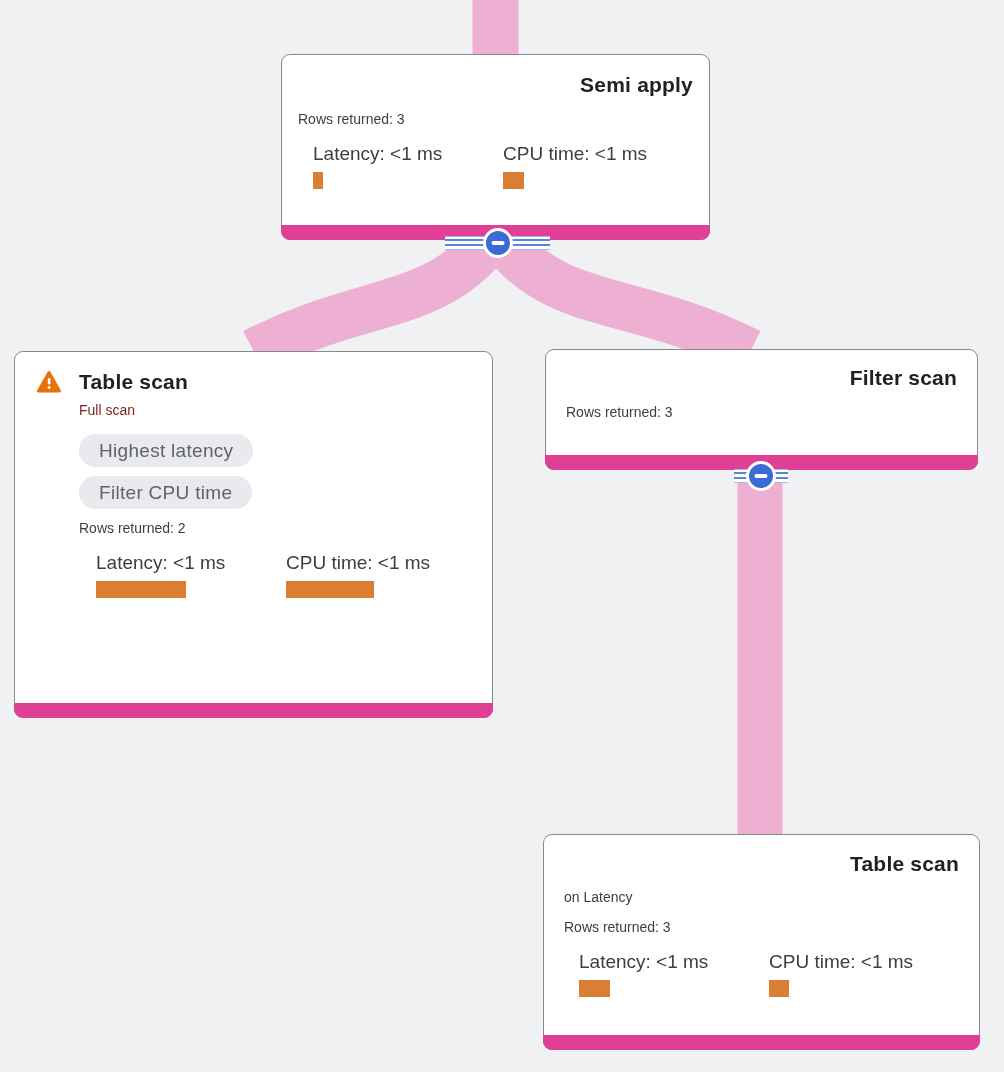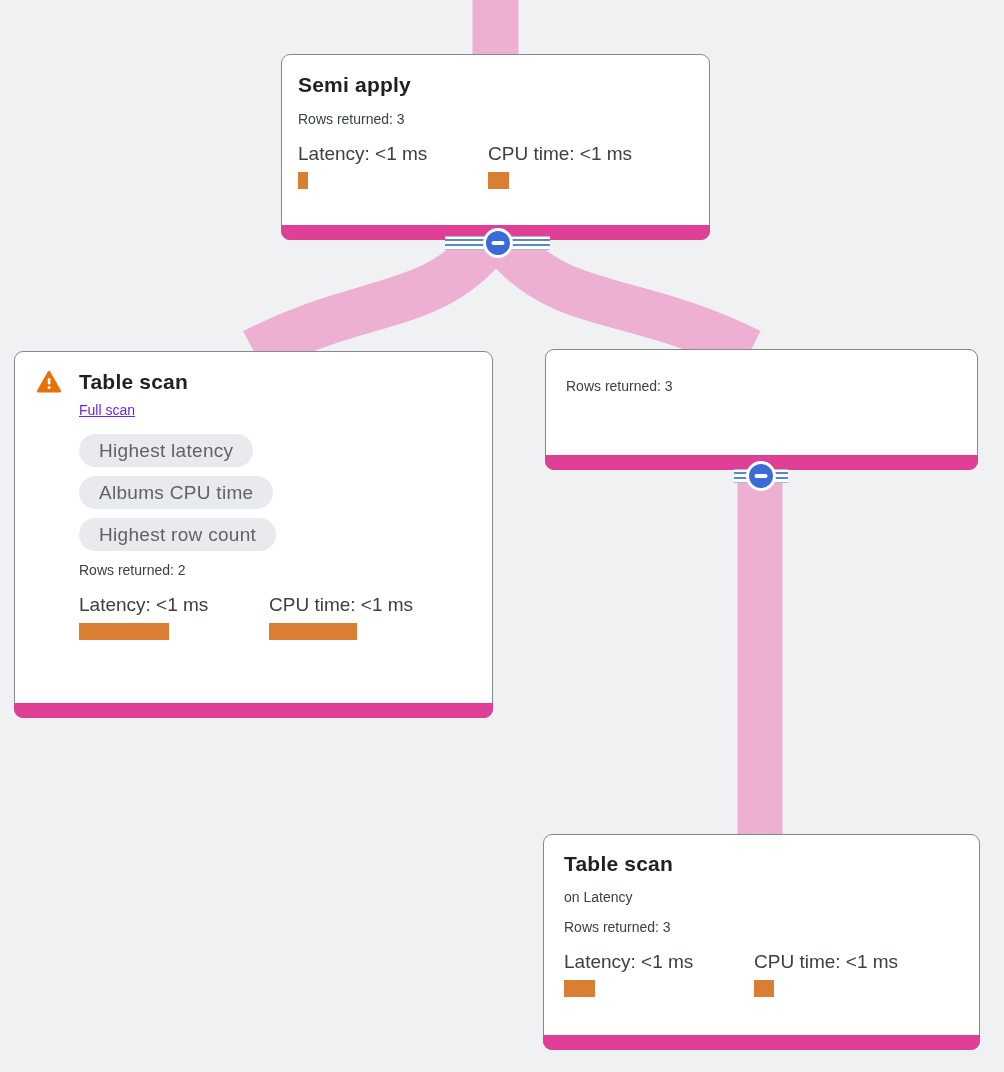--- a/index.html
+++ b/index.html
@@ -21,25 +21,25 @@
     border-radius:9px;
     z-index:2;
   }
   .accent {
     position:absolute; left:-1px; right:-1px; bottom:-1px;
     height:15px; background:#DF4095;
     border-radius:0 0 9px 9px;
   }
   .title {
     font-size:21px; line-height:26px; font-weight:600;
-    color:#202124; letter-spacing:.2px;
+    color:#202124; letter-spacing:.2px;text-align:right;
   }
   .line { font-size:14px; line-height:30px; color:#3C4043; }
-  .muted { color:#6d28d9;text-decoration:underline; }
-  .metrics { display:flex; margin-top:9px; }
+  .muted { color:#7f1d1d; }
+  .metrics { display:flex; margin-top:9px;justify-content:flex-end; }
   .metric { width:190px; }
   .metric-label { font-size:19px; line-height:22px; color:#3C4043; white-space:nowrap; }
   .bar { height:17px; background:#D97E33; margin-top:7px; }
 
   
   .card-semi { left:281px; top:54px; width:429px; height:186px; padding:17px 16px 0 16px; }
   .card-semi .line { margin-top:6px; }
 
   
   .card-singers { left:14px; top:351px; width:479px; height:367px; padding:17px 16px 0 22px; }
@@ -121,38 +121,38 @@
       <svg class="warn" viewBox="0 0 24 22">
         <path d="M12 1.5 L22.5 20 H1.5 Z" fill="#E8710A" stroke="#E8710A" stroke-width="3" stroke-linejoin="round"></path>
         <rect x="10.8" y="7" width="2.6" height="6.5" rx="1.2" fill="#FFFFFF"></rect>
         <circle cx="12.1" cy="16.6" r="1.5" fill="#FFFFFF"></circle>
       </svg>
       <div class="title">Table scan</div>
     </div>
     <div class="line muted indent">Full scan</div>
     <div class="chips indent">
       <div class="chip">Highest latency</div>
-      <div class="chip">Albums CPU time</div>
-      <div class="chip">Highest row count</div>
+      <div class="chip">Filter CPU time</div>
     </div>
     <div class="line indent rows-after-chips">Rows returned: 2</div>
     <div class="metrics indent">
       <div class="metric">
         <div class="metric-label">Latency: &lt;1 ms</div>
         <div class="bar" style="width:90px"></div>
       </div>
       <div class="metric">
         <div class="metric-label">CPU time: &lt;1 ms</div>
         <div class="bar" style="width:88px"></div>
       </div>
     </div>
     <div class="accent"></div>
   </div>
 
   <div class="card card-filter">
+    <div class="title">Filter scan</div>
     <div class="line">Rows returned: 3</div>
     <div class="accent"></div>
   </div>
 
   <div class="card card-albums">
     <div class="title">Table scan</div>
     <div class="line">on Latency</div>
     <div class="line">Rows returned: 3</div>
     <div class="metrics">
       <div class="metric">

